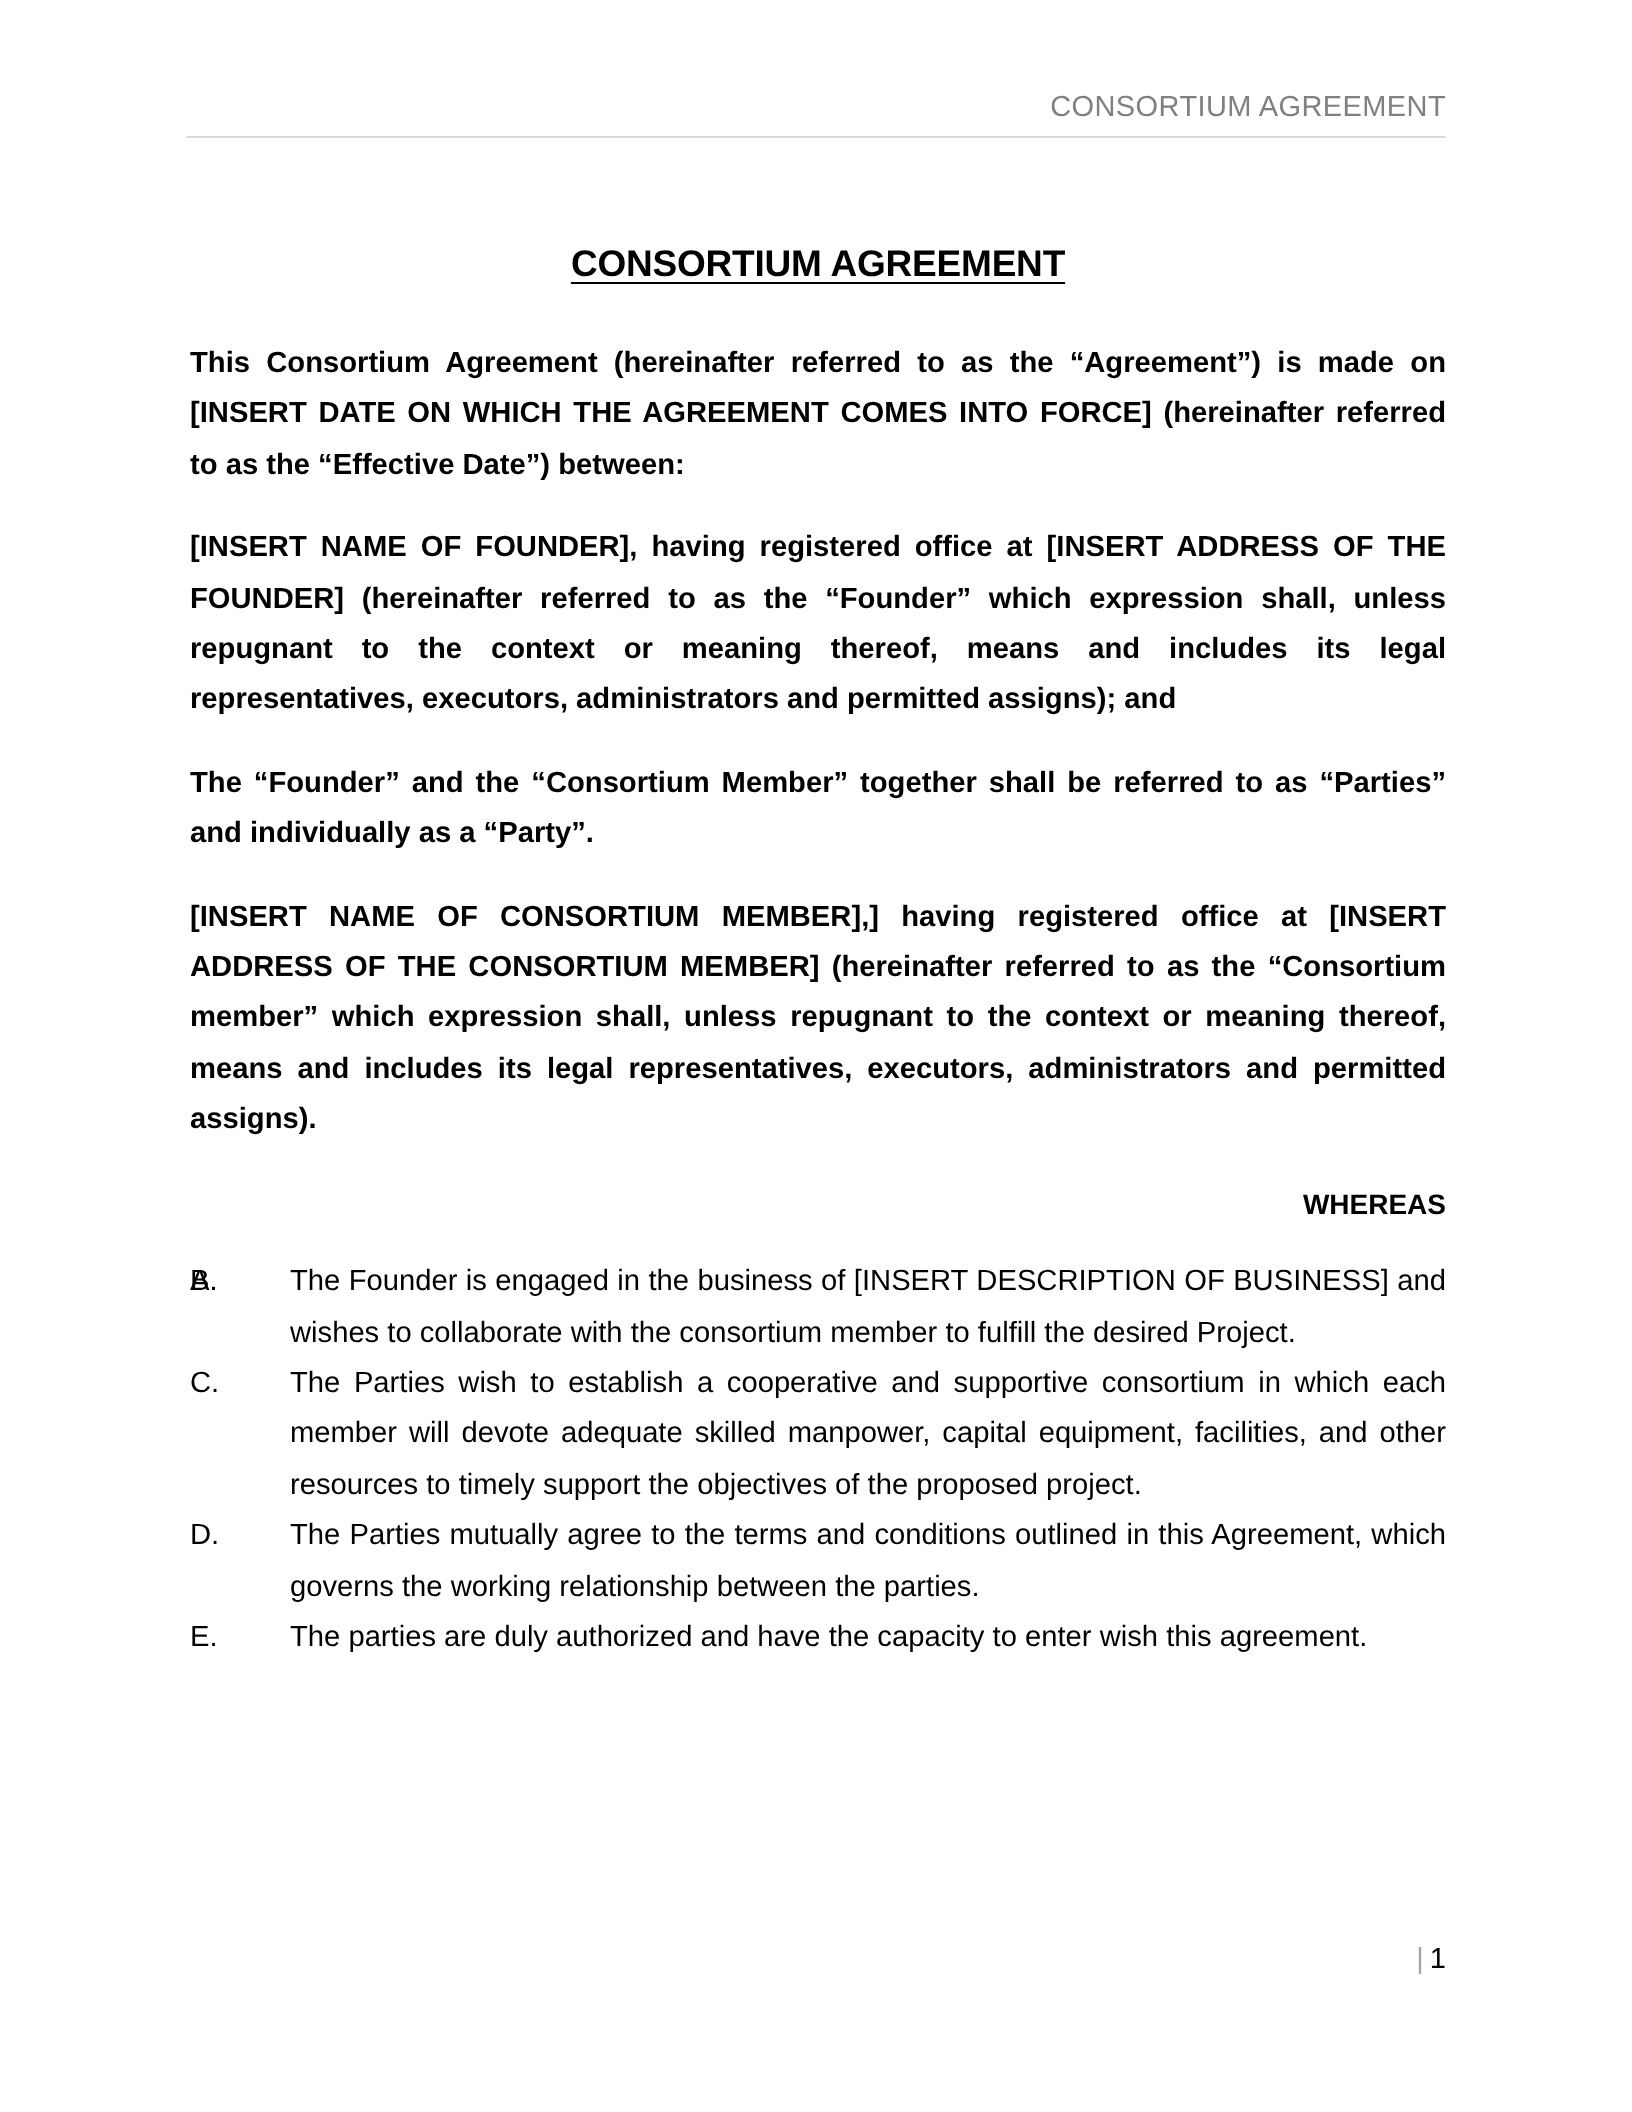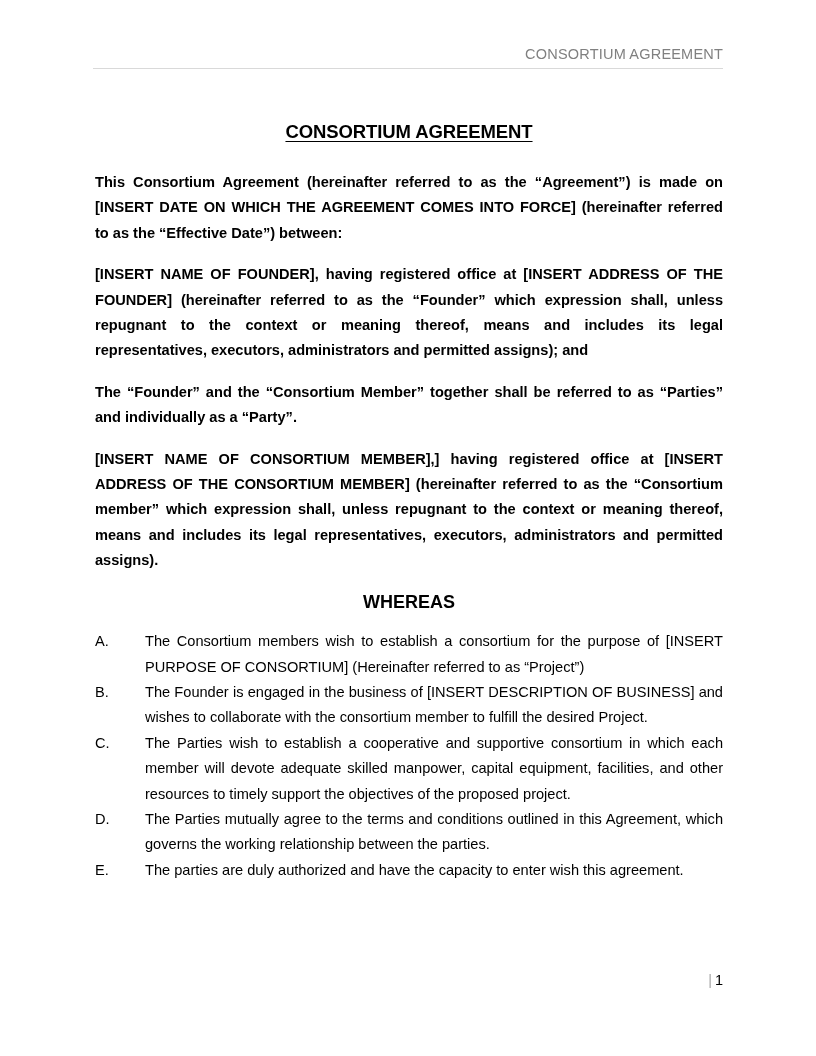--- a/index.html
+++ b/index.html
@@ -74,24 +74,24 @@
     font-size: 14.6px;
     line-height: 25.4px;
     text-align: justify;
     text-justify: inter-word;
     hyphens: none;
     font-weight: bold;
   }
 
   .whereas {
     margin: 0 0 14px 0;
-    font-size: 18px;
+    font-size: 14px;
     line-height: 25.4px;
     font-weight: bold;
-    text-align: center;
+    text-align: right;
   }
 
   
   .list {
     margin: 0;
     padding: 0;
     list-style: none;
   }
   .list-item {
     position: relative;
@@ -147,21 +147,20 @@
     <p class="para">This Consortium Agreement (hereinafter referred to as the “Agreement”) is made on [INSERT DATE ON WHICH THE AGREEMENT COMES INTO FORCE] (hereinafter referred to as the “Effective Date”) between:</p>
     <p class="para">[INSERT NAME OF FOUNDER], having registered office at [INSERT ADDRESS OF THE FOUNDER] (hereinafter referred to as the “Founder” which expression shall, unless repugnant to the context or meaning thereof, means and includes its legal representatives, executors, administrators and permitted assigns); and</p>
     <p class="para">The “Founder” and the “Consortium Member” together shall be referred to as “Parties” and individually as a “Party”.</p>
     <p class="para">[INSERT NAME OF CONSORTIUM MEMBER],] having registered office at [INSERT ADDRESS OF THE CONSORTIUM MEMBER] (hereinafter referred to as the “Consortium member” which expression shall, unless repugnant to the context or meaning thereof, means and includes its legal representatives, executors, administrators and permitted assigns).</p>
 
     <div class="whereas">WHEREAS</div>
 
     <ol class="list">
       <li class="list-item">
         <span class="list-marker">A.</span>
-        <span>The Consortium members wish to establish a consortium for the purpose of [INSERT PURPOSE OF CONSORTIUM] (Hereinafter referred to as “Project”)</span>
       </li>
       <li class="list-item">
         <span class="list-marker">B.</span>
         <span>The Founder is engaged in the business of [INSERT DESCRIPTION OF BUSINESS] and wishes to collaborate with the consortium member to fulfill the desired Project.</span>
       </li>
       <li class="list-item">
         <span class="list-marker">C.</span>
         <span>The Parties wish to establish a cooperative and supportive consortium in which each member will devote adequate skilled manpower, capital equipment, facilities, and other resources to timely support the objectives of the proposed project.</span>
       </li>
       <li class="list-item">

